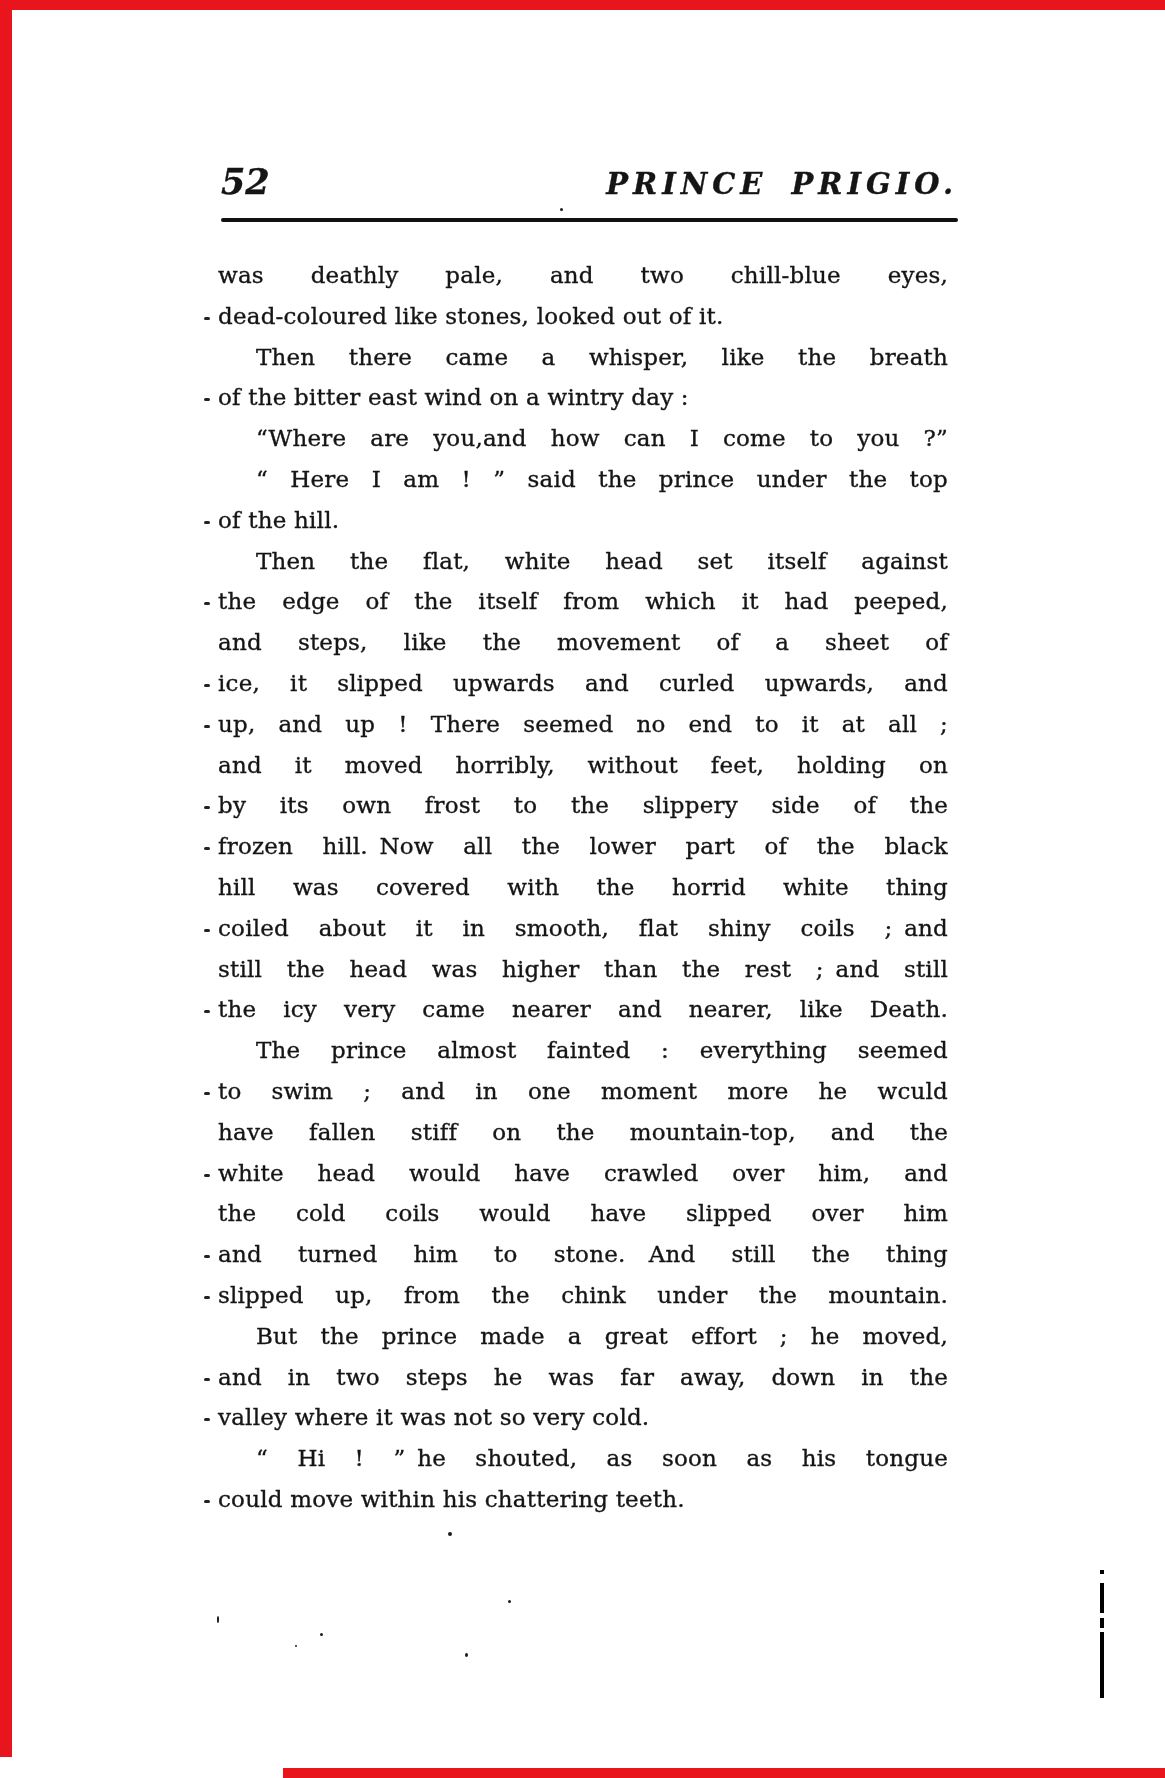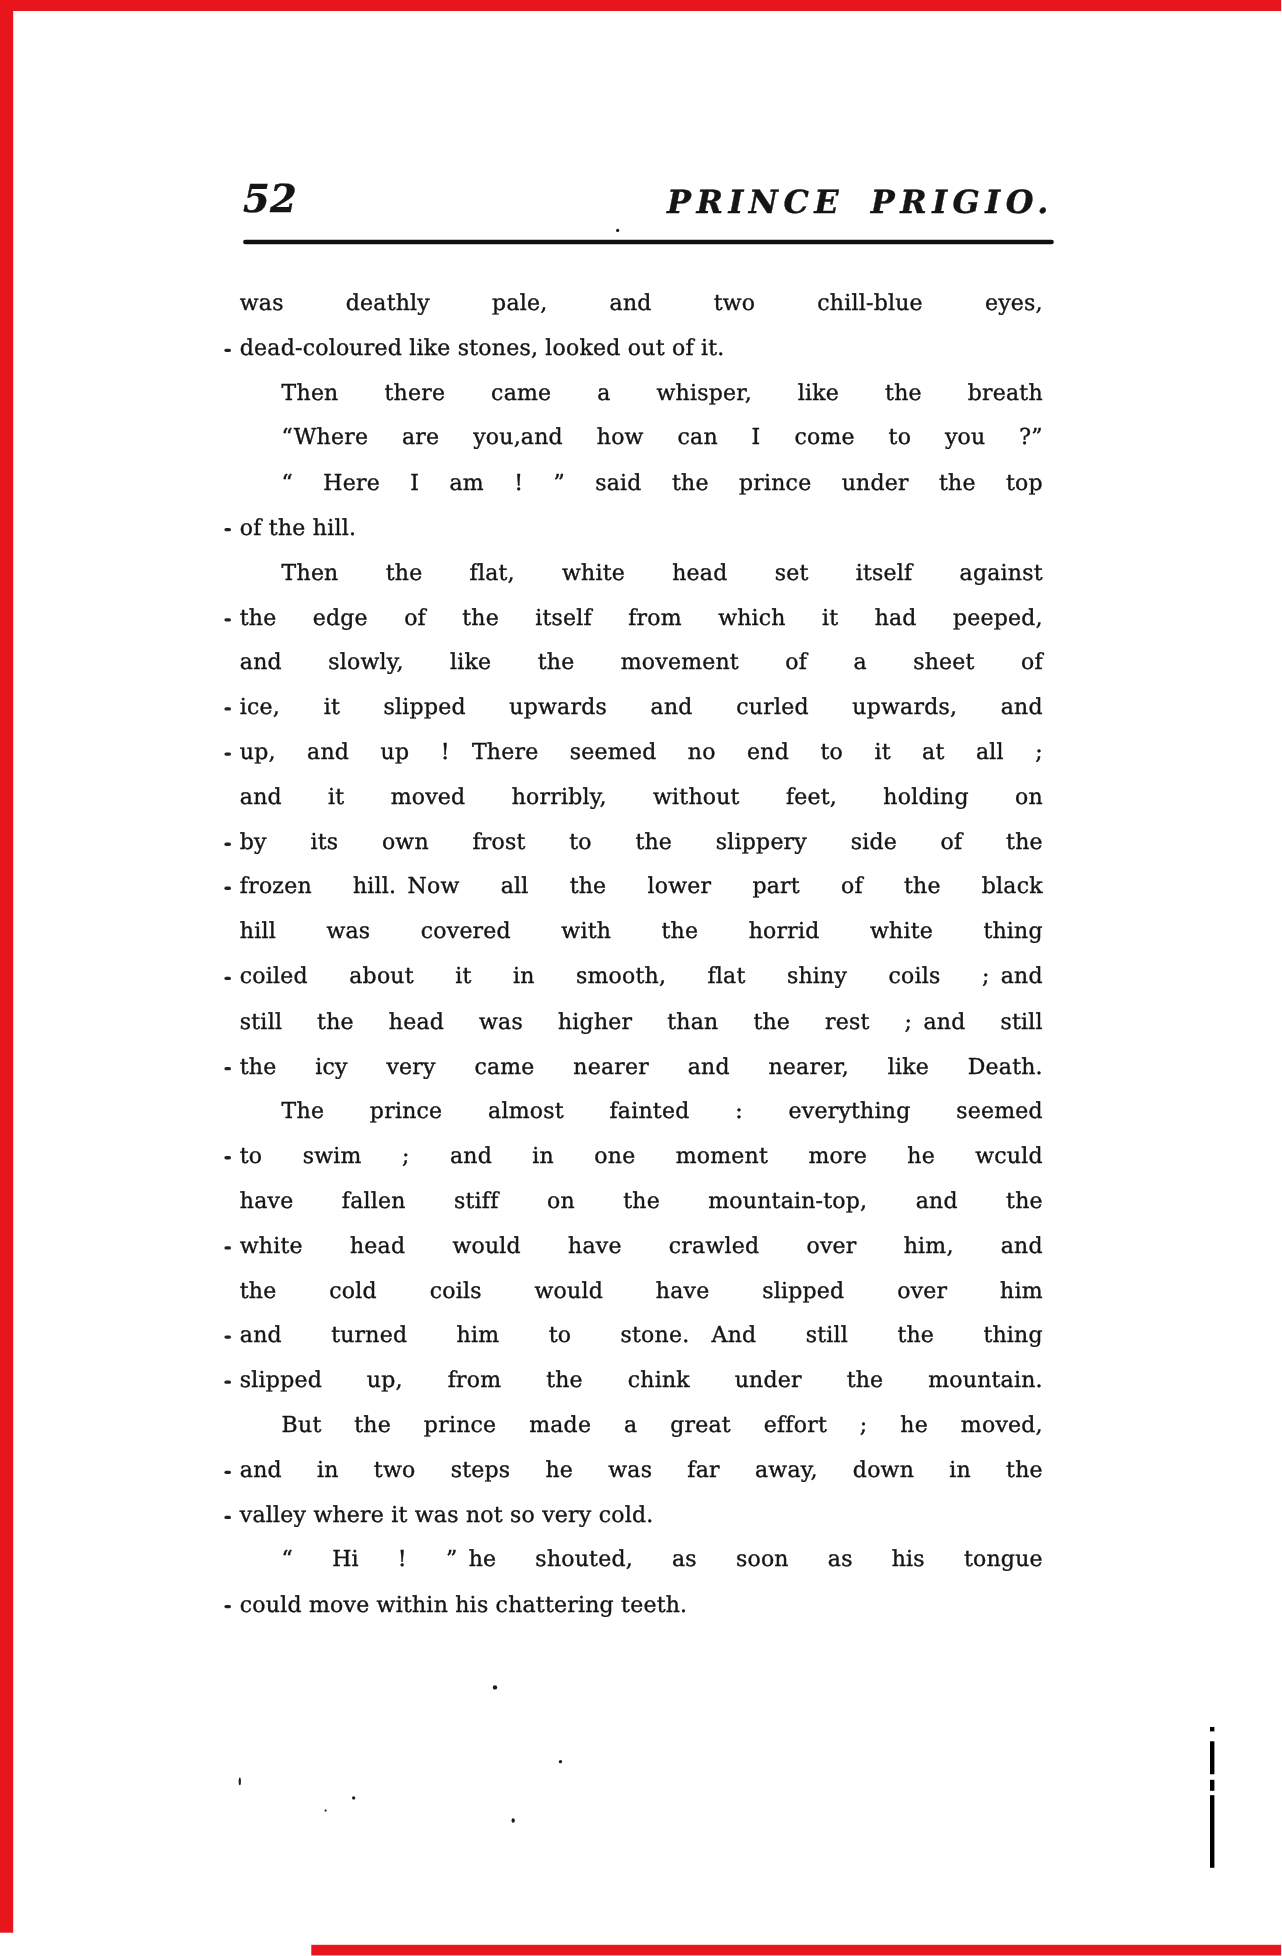--- a/index.html
+++ b/index.html
@@ -31,21 +31,21 @@
   }
   .header-rule{
     position:absolute;left:221px;top:218px;width:737px;height:4px;
     background:#101010;border-radius:2px;
   }
   
   .text-block{position:absolute;left:218px;top:255px;width:730px;}
   .line{
     position:relative;
     height:40.8px;line-height:40.8px;
-    font-size:20px;
+    font-size:23px;
     letter-spacing:0.2px;
     text-align:justify;
     text-align-last:justify;
     white-space:normal;
     -webkit-text-stroke:0.35px var(--ink,#151515);
   }
   .line.last{text-align:center;text-align-last:left;}
   .line.indent{padding-left:38px;}
   .line.mark::before{
     content:"";position:absolute;left:-14px;top:21px;
@@ -67,26 +67,27 @@
   <header>
     <div class="header-num">52</div>
     <div class="header-title">PRINCE PRIGIO.</div>
     <div class="header-rule"></div>
   </header>
 
   <main class="text-block" id="text-block">
       <div class="line">was deathly pale, and two chill-blue eyes,</div>
       <div class="line last mark">dead-coloured like stones, looked out of it.</div>
       <div class="line indent">Then there came a whisper, like the breath</div>
+      <div class="line last mark">of the bitter east wind on a wintry day :</div>
       <div class="line indent">“Where are you,and how can I come to you ?”</div>
       <div class="line indent">“ Here I am ! ” said the prince under the top</div>
       <div class="line last mark">of the hill.</div>
       <div class="line indent">Then the flat, white head set itself against</div>
       <div class="line mark">the edge of the itself from which it had peeped,</div>
-      <div class="line">and slowly, like the movement of a sheet of</div>
+      <div class="line">and steps, like the movement of a sheet of</div>
       <div class="line mark">ice, it slipped upwards and curled upwards, and</div>
       <div class="line mark">up, and up ! There seemed no end to it at all ;</div>
       <div class="line">and it moved horribly, without feet, holding on</div>
       <div class="line mark">by its own frost to the slippery side of the</div>
       <div class="line mark">frozen hill. Now all the lower part of the black</div>
       <div class="line">hill was covered with the horrid white thing</div>
       <div class="line mark">coiled about it in smooth, flat shiny coils ; and</div>
       <div class="line">still the head was higher than the rest ; and still</div>
       <div class="line mark">the icy very came nearer and nearer, like Death.</div>
       <div class="line indent">The prince almost fainted : everything seemed</div>

